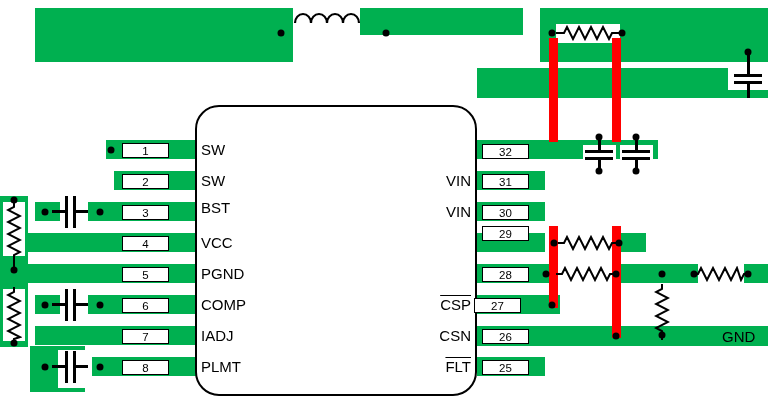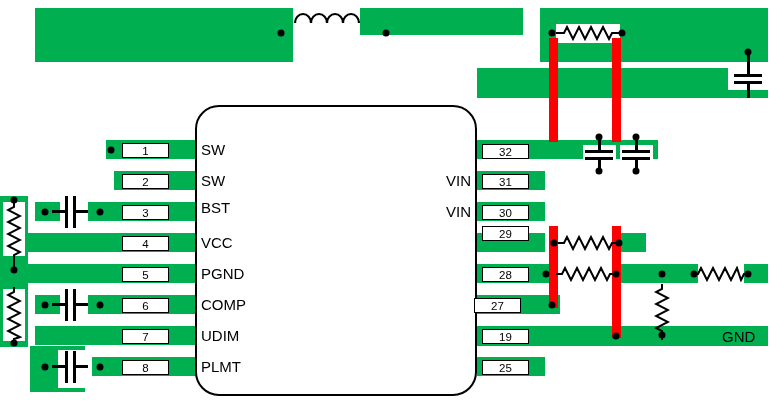--- a/index.html
+++ b/index.html
@@ -212,33 +212,36 @@
   <div class="pinbox" style="left:482px;top:226px">
       <span>29</span>
     </div>
   <div class="pinbox" style="left:482px;top:267px">
       <span>28</span>
     </div>
   <div class="pinbox" style="left:474px;top:298px">
       <span>27</span>
     </div>
   <div class="pinbox" style="left:482px;top:329px">
-      <span>19</span>
+      <span>26</span>
     </div>
   <div class="pinbox" style="left:482px;top:360px">
       <span>25</span>
     </div>
 
   <div class="plabel left" style="top:140px">SW</div>
   <div class="plabel left" style="top:171px">SW</div>
   <div class="plabel left" style="top:198px">BST</div>
   <div class="plabel left" style="top:233px">VCC</div>
   <div class="plabel left" style="top:264px">PGND</div>
   <div class="plabel left" style="top:295px">COMP</div>
-  <div class="plabel left" style="top:326px">UDIM</div>
+  <div class="plabel left" style="top:326px">IADJ</div>
   <div class="plabel left" style="top:357px">PLMT</div>
 
   <div class="plabel right" style="top:171px">VIN</div>
   <div class="plabel right" style="top:202px">VIN</div>
+  <div class="plabel right overbar" style="top:295px">CSP</div>
+  <div class="plabel right" style="top:326px">CSN</div>
+  <div class="plabel right overbar" style="top:357px">FLT</div>
 
   <div class="gnd">GND</div>
 
 </div>
 
 </body></html>

